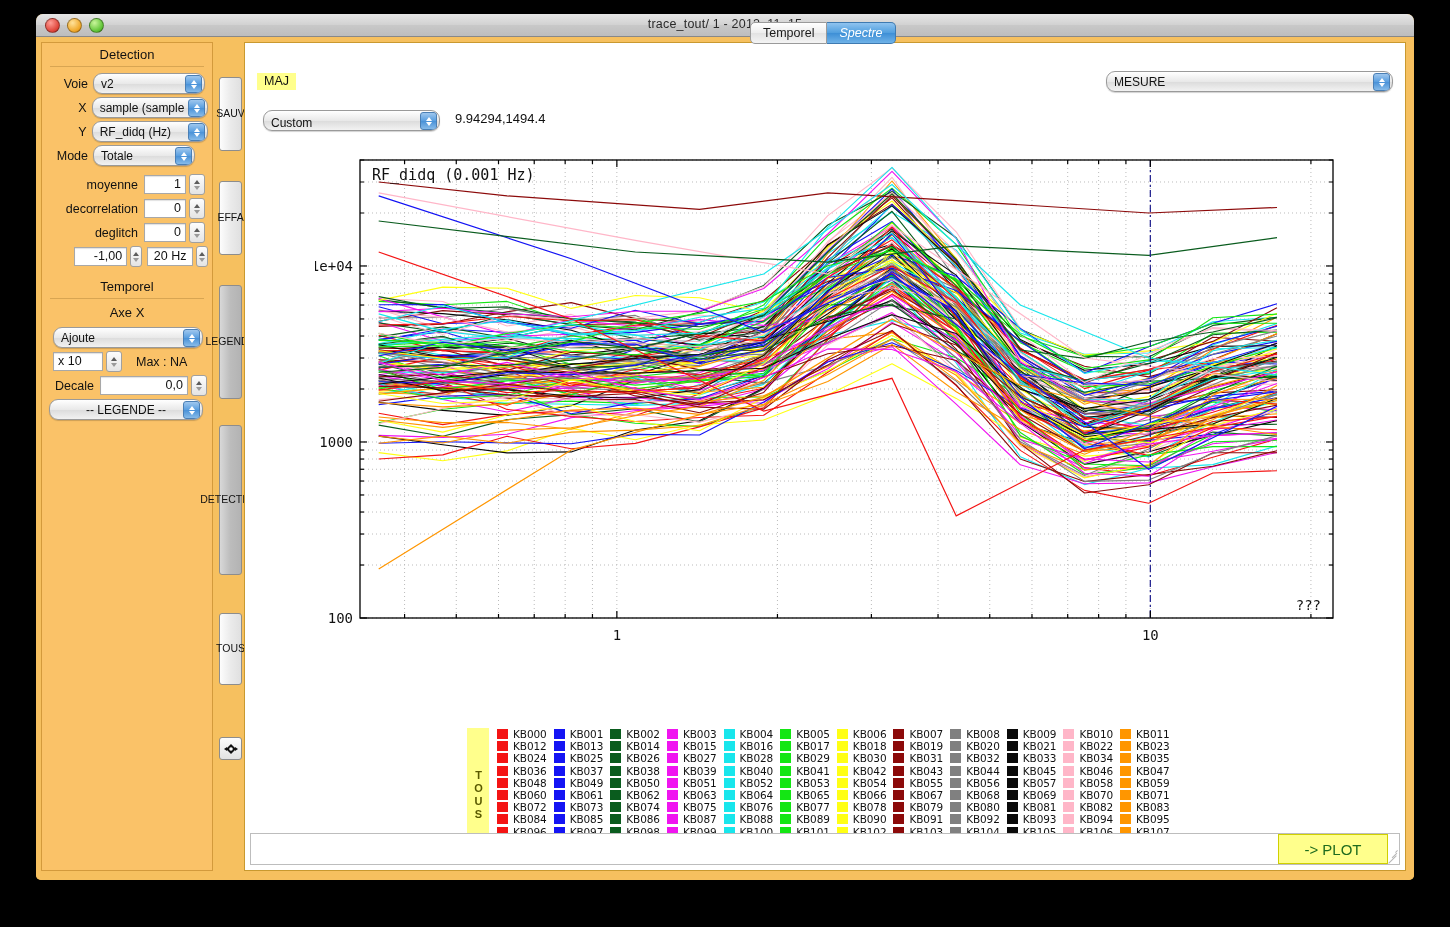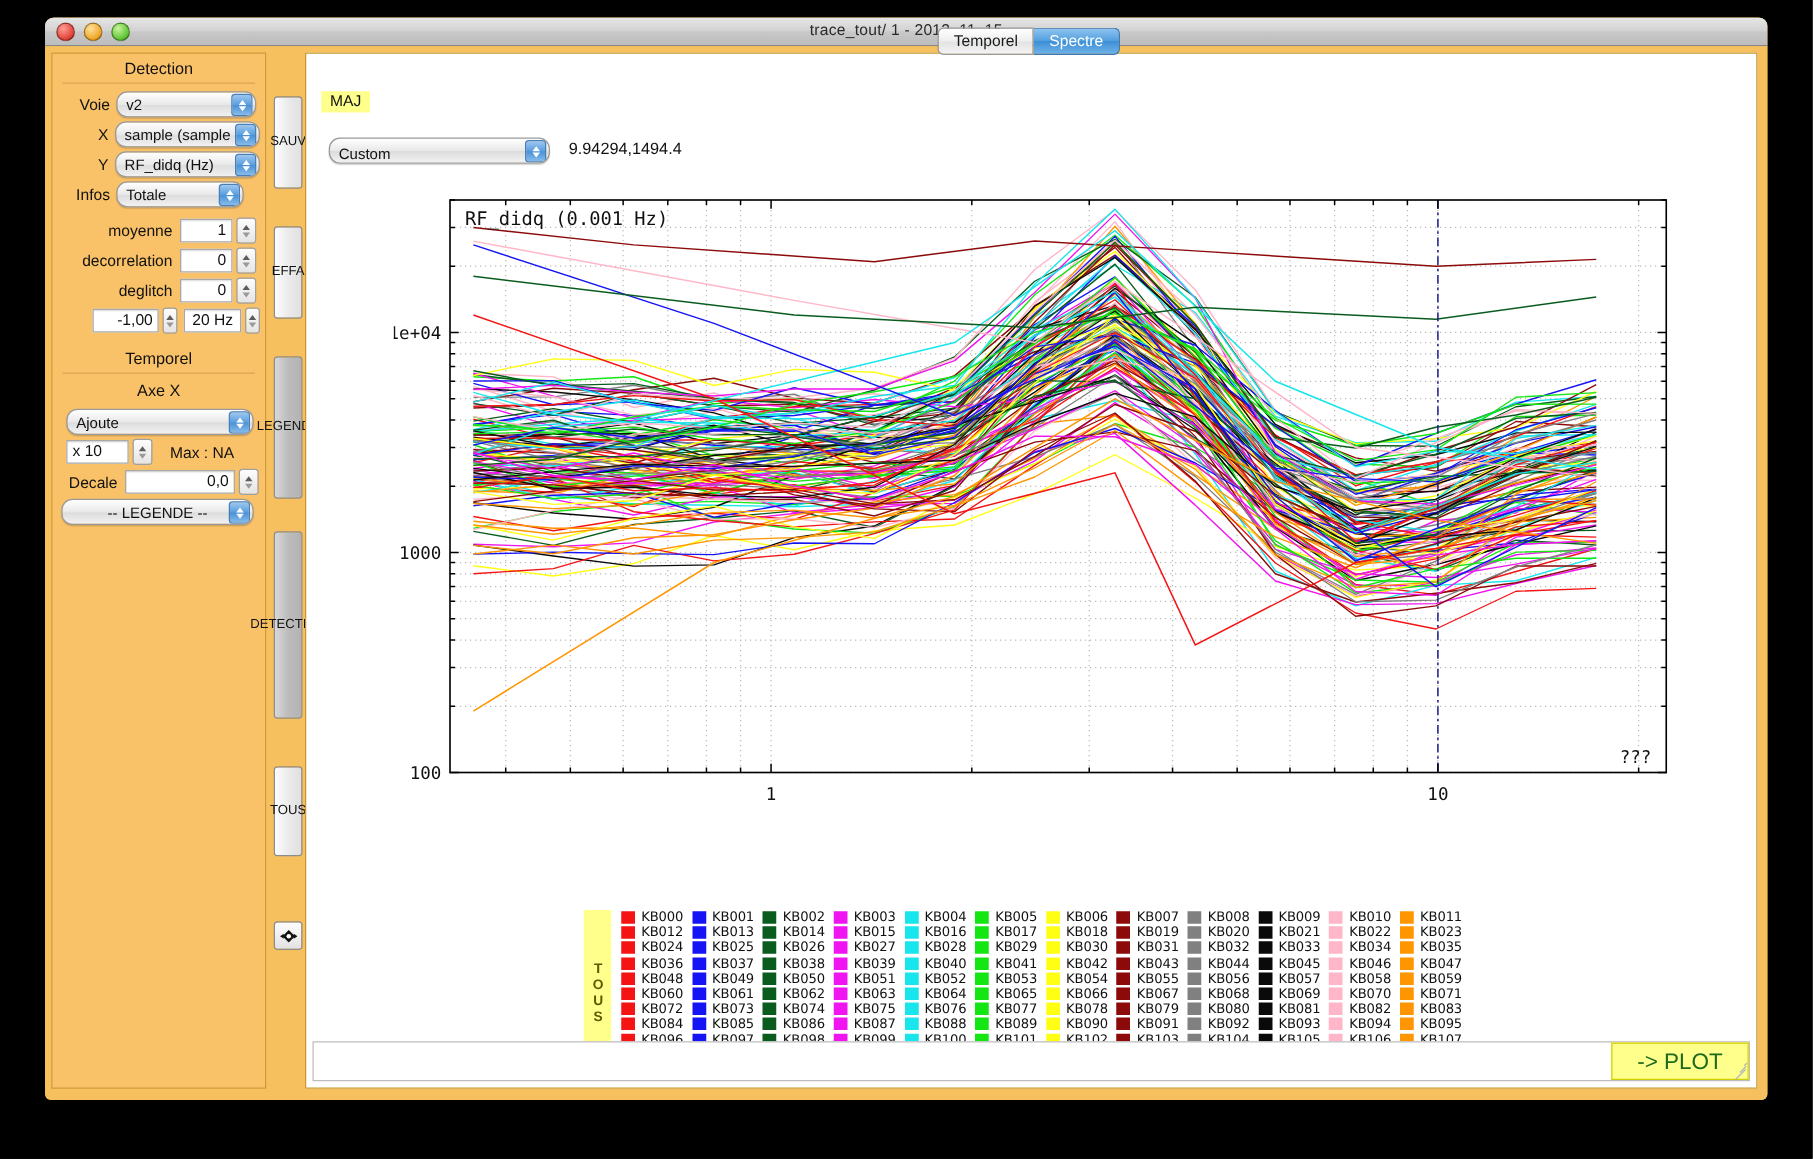--- a/index.html
+++ b/index.html
@@ -68,21 +68,21 @@
         background:linear-gradient(to bottom,#fdfdfd,#e2e2e2);display:flex;align-items:center;justify-content:center;}
 
   
   .main{position:absolute;left:208px;top:5px;width:1160px;height:827px;background:#fff;
         border:1px solid #c9992f;}
   .tabs{position:absolute;left:505px;top:-21px;display:flex;z-index:4;}
   .tab{height:20px;padding:0 12px;font-size:12.5px;color:#1a1a1a;line-height:20px;
        border:1px solid #9a9a9a;
        background:linear-gradient(to bottom,#ffffff,#ededed 50%,#e2e2e2 51%,#f4f4f4);}
   .tab:first-child{border-radius:5px 0 0 5px;}
-  .tab:last-child{border-radius:0 5px 5px 0;border-left:none;}
+  .tab:last-child{border-radius:0 5px 5px 0;border-left:none;font-style:italic;}
   .tab.active{color:#fff;background:linear-gradient(to bottom,#8fc3ef,#4f9ede 50%,#3d8fd6 51%,#6fb2e8);
               border-color:#3e7ab1;}
 
   .maj{position:absolute;left:12px;top:30px;background:#ffff8c;padding:1px 7px 2px;
        font-size:12.5px;color:#111;}
   .infos{position:absolute;left:0;right:0;top:31px;text-align:center;font-size:12.5px;color:#111;}
   .mesure-combo{position:absolute;right:12px;top:28px;width:285px;height:19px;}
   .custom-combo{position:absolute;left:18px;top:67px;width:175px;height:19px;align-items:flex-end;}
   .coord{position:absolute;left:210px;top:68px;font-size:13px;color:#111;}
 
@@ -97,22 +97,22 @@
         font-weight:bold;line-height:13px;}
   .legcols{display:flex;margin-left:8px;}
   .legcol{margin-right:7px;}
   .legitem{display:flex;align-items:center;height:12.2px;}
   .swatch{width:11px;height:10px;margin-right:5px;}
   .legtxt{font-size:10.5px;color:#111;font-family:"DejaVu Sans",sans-serif;letter-spacing:-.1px;}
 
   
   .statusbar{position:absolute;left:5px;right:5px;bottom:5px;height:30px;background:#fff;
              border:1px solid #bdbdbd;}
-  .plotbtn{position:absolute;right:0px;bottom:0px;width:108px;height:28px;background:#ffff8c;
-           border:1px solid #d0d000;font-size:18px;color:#1e6b1e;
+  .plotbtn{position:absolute;right:11px;bottom:0px;width:108px;height:28px;background:#ffff8c;
+           border:1px solid #d0d000;font-size:15px;color:#1e6b1e;
            display:flex;align-items:center;justify-content:center;}
   .grip{position:absolute;right:1px;bottom:1px;width:14px;height:14px;}
   .grip i{position:absolute;background:#b5b5b5;height:1px;}
 </style>
 </head>
 <body>
 
 <div class="screen">
 <div class="window">
 
@@ -158,21 +158,21 @@
         <div class="combo" style="width:118px;margin-left:5px">
           <span>RF_didq (Hz)</span>
           <div class="arrows">
                 <i class="up"></i>
                 <i class="dn"></i>
               </div>
         </div>
       </div>
 
       <div class="row">
-        <div class="lbl" style="width:42px">Infos</div>
+        <div class="lbl" style="width:42px">Mode</div>
         <div class="combo" style="width:100px;margin-left:5px">
           <span>Totale</span>
           <div class="arrows">
                 <i class="up"></i>
                 <i class="dn"></i>
               </div>
         </div>
       </div>
 
       <div class="row" style="margin-top:8px">
@@ -281,20 +281,27 @@
 
     <div class="main">
 
       <div class="tabs">
         <div class="tab">Temporel</div>
         <div class="tab active">Spectre</div>
       </div>
 
       <div class="maj">MAJ</div>
 
+      <div class="combo mesure-combo">
+        <span>MESURE</span>
+        <div class="arrows">
+              <i class="up"></i>
+              <i class="dn"></i>
+            </div>
+      </div>
 
       <div class="combo custom-combo">
         <span>Custom</span>
         <div class="arrows">
               <i class="up"></i>
               <i class="dn"></i>
             </div>
       </div>
       <div class="coord">9.94294,1494.4</div>
 

